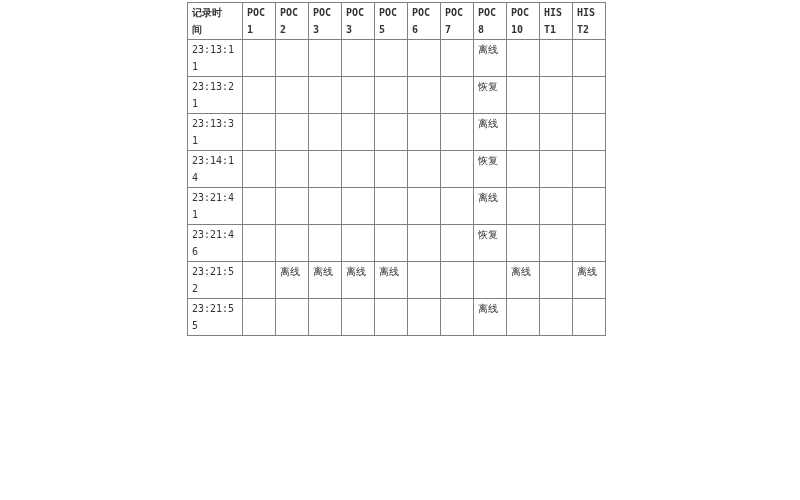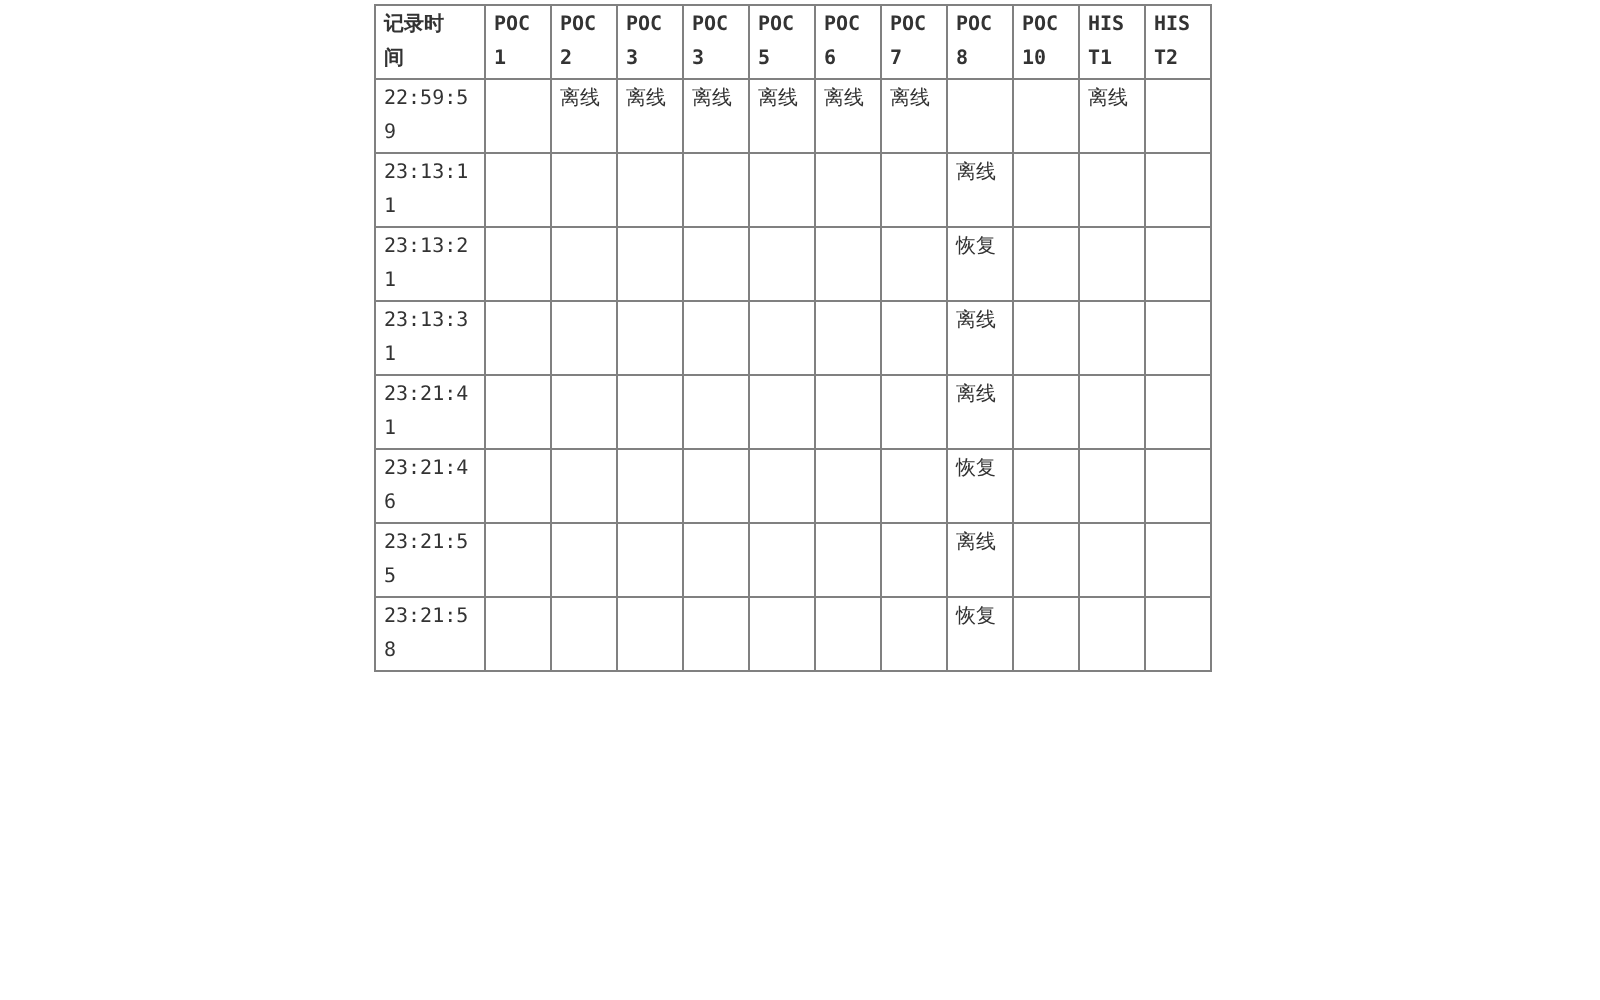--- a/index.html
+++ b/index.html
@@ -80,34 +80,20 @@
           <th><span>POC 6</span></th>
           <th><span>POC 7</span></th>
           <th><span>POC 8</span></th>
           <th><span>POC 10</span></th>
           <th><span>HIS T1</span></th>
           <th><span>HIS T2</span></th>
         </tr>
     </thead>
     <tbody>
         <tr>
-          <td>22:59:59</td>
-          <td></td>
-          <td>离线</td>
-          <td>离线</td>
-          <td>离线</td>
-          <td>离线</td>
-          <td>离线</td>
-          <td>离线</td>
-          <td></td>
-          <td></td>
-          <td>离线</td>
-          <td></td>
-        </tr>
-        <tr>
           <td>23:13:11</td>
           <td></td>
           <td></td>
           <td></td>
           <td></td>
           <td></td>
           <td></td>
           <td></td>
           <td>离线</td>
           <td></td>
@@ -136,20 +122,34 @@
           <td></td>
           <td></td>
           <td></td>
           <td></td>
           <td>离线</td>
           <td></td>
           <td></td>
           <td></td>
         </tr>
         <tr>
+          <td>23:14:14</td>
+          <td></td>
+          <td></td>
+          <td></td>
+          <td></td>
+          <td></td>
+          <td></td>
+          <td></td>
+          <td>恢复</td>
+          <td></td>
+          <td></td>
+          <td></td>
+        </tr>
+        <tr>
           <td>23:21:41</td>
           <td></td>
           <td></td>
           <td></td>
           <td></td>
           <td></td>
           <td></td>
           <td></td>
           <td>离线</td>
           <td></td>
@@ -164,42 +164,42 @@
           <td></td>
           <td></td>
           <td></td>
           <td></td>
           <td>恢复</td>
           <td></td>
           <td></td>
           <td></td>
         </tr>
         <tr>
+          <td>23:21:52</td>
+          <td></td>
+          <td>离线</td>
+          <td>离线</td>
+          <td>离线</td>
+          <td>离线</td>
+          <td></td>
+          <td></td>
+          <td></td>
+          <td>离线</td>
+          <td></td>
+          <td>离线</td>
+        </tr>
+        <tr>
           <td>23:21:55</td>
           <td></td>
           <td></td>
           <td></td>
           <td></td>
           <td></td>
           <td></td>
           <td></td>
           <td>离线</td>
-          <td></td>
-          <td></td>
-          <td></td>
-        </tr>
-        <tr>
-          <td>23:21:58</td>
-          <td></td>
-          <td></td>
-          <td></td>
-          <td></td>
-          <td></td>
-          <td></td>
-          <td></td>
-          <td>恢复</td>
           <td></td>
           <td></td>
           <td></td>
         </tr>
       </tbody>
   </table>
 </div>
 
 </body></html>

